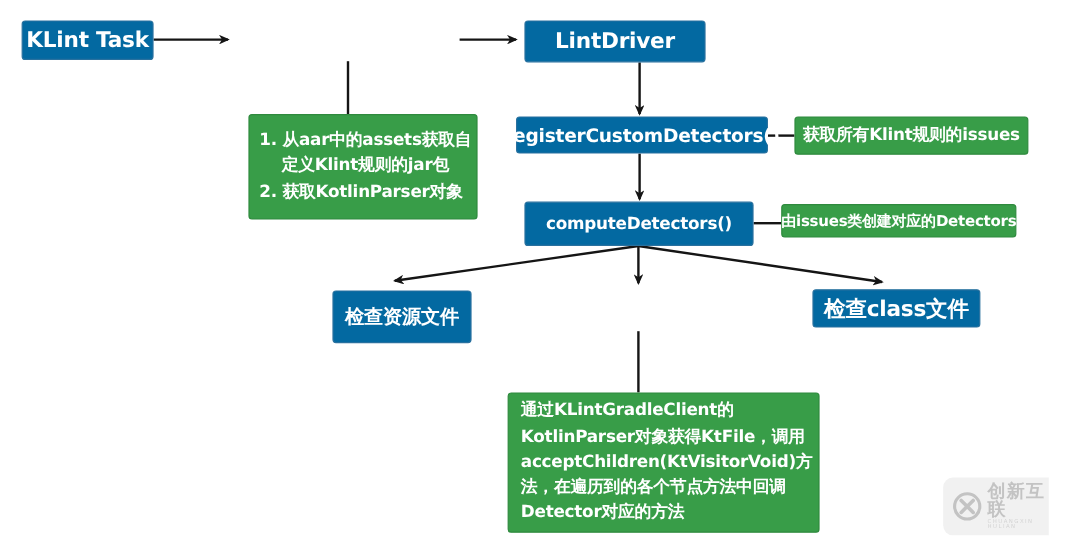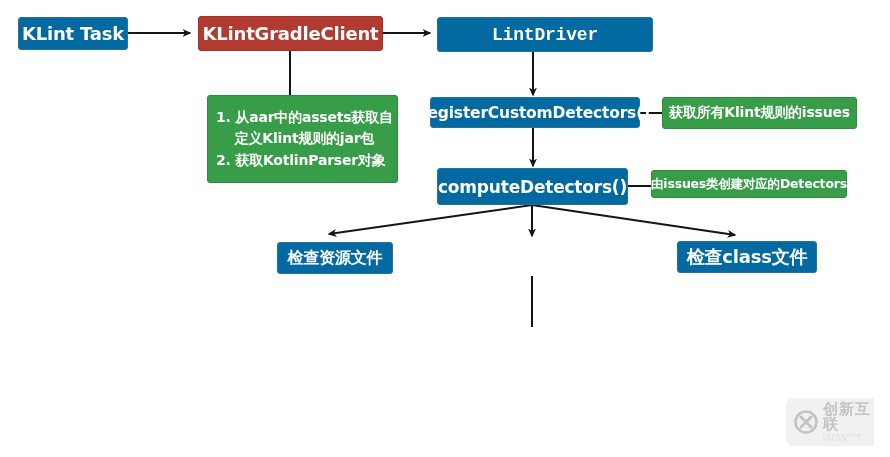--- a/index.html
+++ b/index.html
@@ -33,27 +33,27 @@
     text-align: left;
     white-space: pre;
     line-height: 1.52;
   }
   #arrows { position: absolute; left: 0; top: 0; z-index: 0; }
   .node { z-index: 1; }
 
   
   #klint-task           { left: 18px;  top: 17px;  width: 110px; height: 33px; font-size: 18px; }
   #klint-gradle-client  { left: 198px; top: 16px;  width: 185px; height: 35px; font-size: 18px; }
-  #lint-driver          { left: 437px; top: 17px;  width: 216px; height: 35px; font-size: 18px; font-family: Liberation Mono, monospace; }
+  #lint-driver          { left: 437px; top: 17px;  width: 151px; height: 35px; font-size: 18px; }
   #gradle-client-note   { left: 207px; top: 95px;  width: 191px; height: 88px; font-size: 14px; padding: 2px 8px; }
   #register-custom      { left: 430px; top: 97px;  width: 210px; height: 31px; font-size: 15.5px; }
   #issues-note          { left: 662px; top: 97px;  width: 195px; height: 32px; font-size: 14px; }
-  #compute-detectors    { left: 437px; top: 168px; width: 191px; height: 37px; font-size: 17px; }
+  #compute-detectors    { left: 437px; top: 168px; width: 191px; height: 37px; font-size: 14px; }
   #detectors-note       { left: 651px; top: 170px; width: 196px; height: 28px; font-size: 12.5px; }
-  #check-resource       { left: 277px; top: 242px; width: 116px; height: 32px; font-size: 16px; }
+  #check-resource       { left: 277px; top: 242px; width: 116px; height: 44px; font-size: 16px; }
   #check-kotlin         { left: 473px; top: 239px; width: 121px; height: 37px; font-size: 16px; }
   #check-class          { left: 677px; top: 241px; width: 140px; height: 32px; font-size: 18px; }
   #kotlin-note          { left: 423px; top: 327px; width: 260px; height: 117px; font-size: 14px; padding: 8px 10px; }
 
   
   #watermark {
     position: absolute;
     left: 786px; top: 398px;
     width: 88px; height: 48px;
     background: #f1f1f1;
@@ -100,41 +100,45 @@
       <line x1="628" y1="186" x2="651" y2="186"></line>
       <line x1="532" y1="205" x2="329" y2="234" marker-end="url(#ah)"></line>
       <line x1="532" y1="205" x2="532" y2="236" marker-end="url(#ah)"></line>
       <line x1="532" y1="205" x2="735" y2="235" marker-end="url(#ah)"></line>
       <line x1="532" y1="276" x2="532" y2="327"></line>
     </g>
   </svg>
 
   <div class="node blue" id="klint-task">KLint Task</div>
 
-  <div class="node red" id="klint-gradle-client">KLintGradleClient</div>
 
   <div class="node blue" id="lint-driver">LintDriver</div>
 
   <div class="node green note" id="gradle-client-note">1. 从aar中的assets获取自
     定义Klint规则的jar包
 2. 获取KotlinParser对象</div>
 
   <div class="node blue" id="register-custom">registerCustomDetectors()</div>
 
   <div class="node green" id="issues-note">获取所有Klint规则的issues</div>
 
   <div class="node blue" id="compute-detectors">computeDetectors()</div>
 
   <div class="node green" id="detectors-note">由issues类创建对应的Detectors</div>
 
   <div class="node blue" id="check-resource">检查资源文件</div>
 
 
   <div class="node blue" id="check-class">检查class文件</div>
 
+  <div class="node green note" id="kotlin-note">通过KLintGradleClient的
+KotlinParser对象获得KtFile，调用
+acceptChildren(KtVisitorVoid)方
+法，在遍历到的各个节点方法中回调
+Detector对应的方法</div>
 
   <div id="watermark">
     <svg id="watermark-logo" width="26" height="26" viewBox="0 0 26 26">
       <circle cx="13" cy="13" r="10.5" fill="none" stroke="#c3c3c3" stroke-width="2.6"></circle>
       <path d="M8 8 L18 18 M18 8 L8 18" stroke="#c3c3c3" stroke-width="3" fill="none" stroke-linecap="round"></path>
     </svg>
     <div id="watermark-textwrap">
       <span id="watermark-name">创新互联</span>
       <span id="watermark-tagline">CHUANGXIN HULIAN</span>
     </div>

